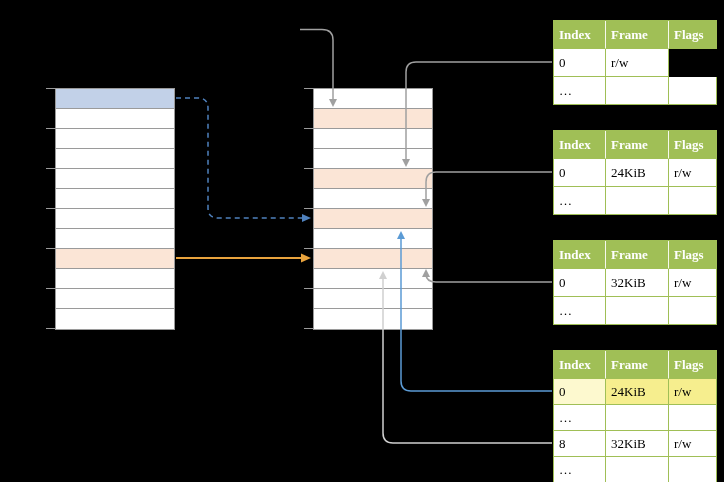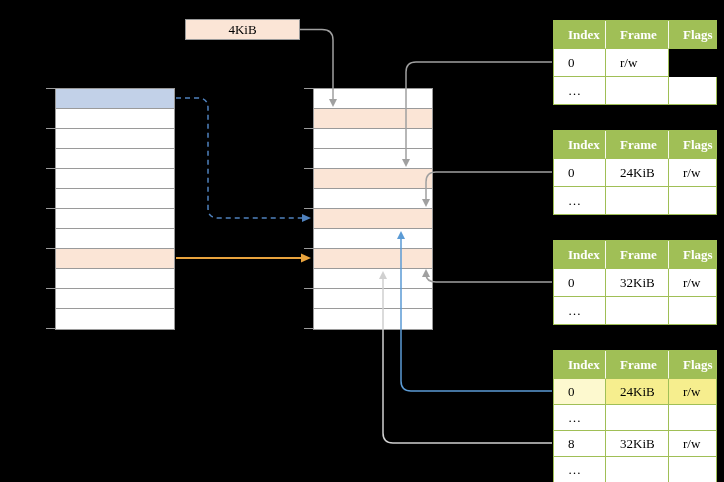--- a/index.html
+++ b/index.html
@@ -22,36 +22,35 @@
     color:#000;font-size:13px;display:flex;align-items:center;justify-content:center}
 
   
   .ptable{position:absolute;left:553px;border-top:1px solid var(--table-green,#a0bf56);
     border-left:1px solid var(--table-green,#a0bf56)}
   #page-table-1{top:20px}#page-table-2{top:130px}#page-table-3{top:240px}#page-table-4{top:350px}
   .trow{display:flex}
   .tcell{width:52px;height:28px;background:#fff;color:#000;font-size:13px;
     border-right:1px solid var(--table-green,#a0bf56);
     border-bottom:1px solid var(--table-green,#a0bf56);
-    display:flex;align-items:center;padding-left:14px}
+    display:flex;align-items:center;padding-left:5px}
   .tcell:nth-child(2){width:63px}
   .tcell:nth-child(3){width:48px}
   .compact .tcell{height:26px}
   .thead .tcell{height:28px;background:var(--table-green,#a0bf56);color:#fff;font-weight:bold;
     border-right:1px solid rgba(255,255,255,.9);border-bottom:1px solid var(--table-green,#a0bf56)}
   .thead .tcell:last-child{border-right-color:var(--table-green,#a0bf56)}
 
   svg.overlay{position:absolute;left:0;top:0;pointer-events:none}
 </style>
 </head>
 <body>
 
 <div class="canvas">
 
-  <div class="pagesize-box">4KiB</div>
 
   <div class="memcol" id="virtual-memory">
       <div class="mrow blue"></div>
       <div class="mrow white"></div>
       <div class="mrow white"></div>
       <div class="mrow white"></div>
       <div class="mrow white"></div>
       <div class="mrow white"></div>
       <div class="mrow white"></div>
       <div class="mrow white"></div>

